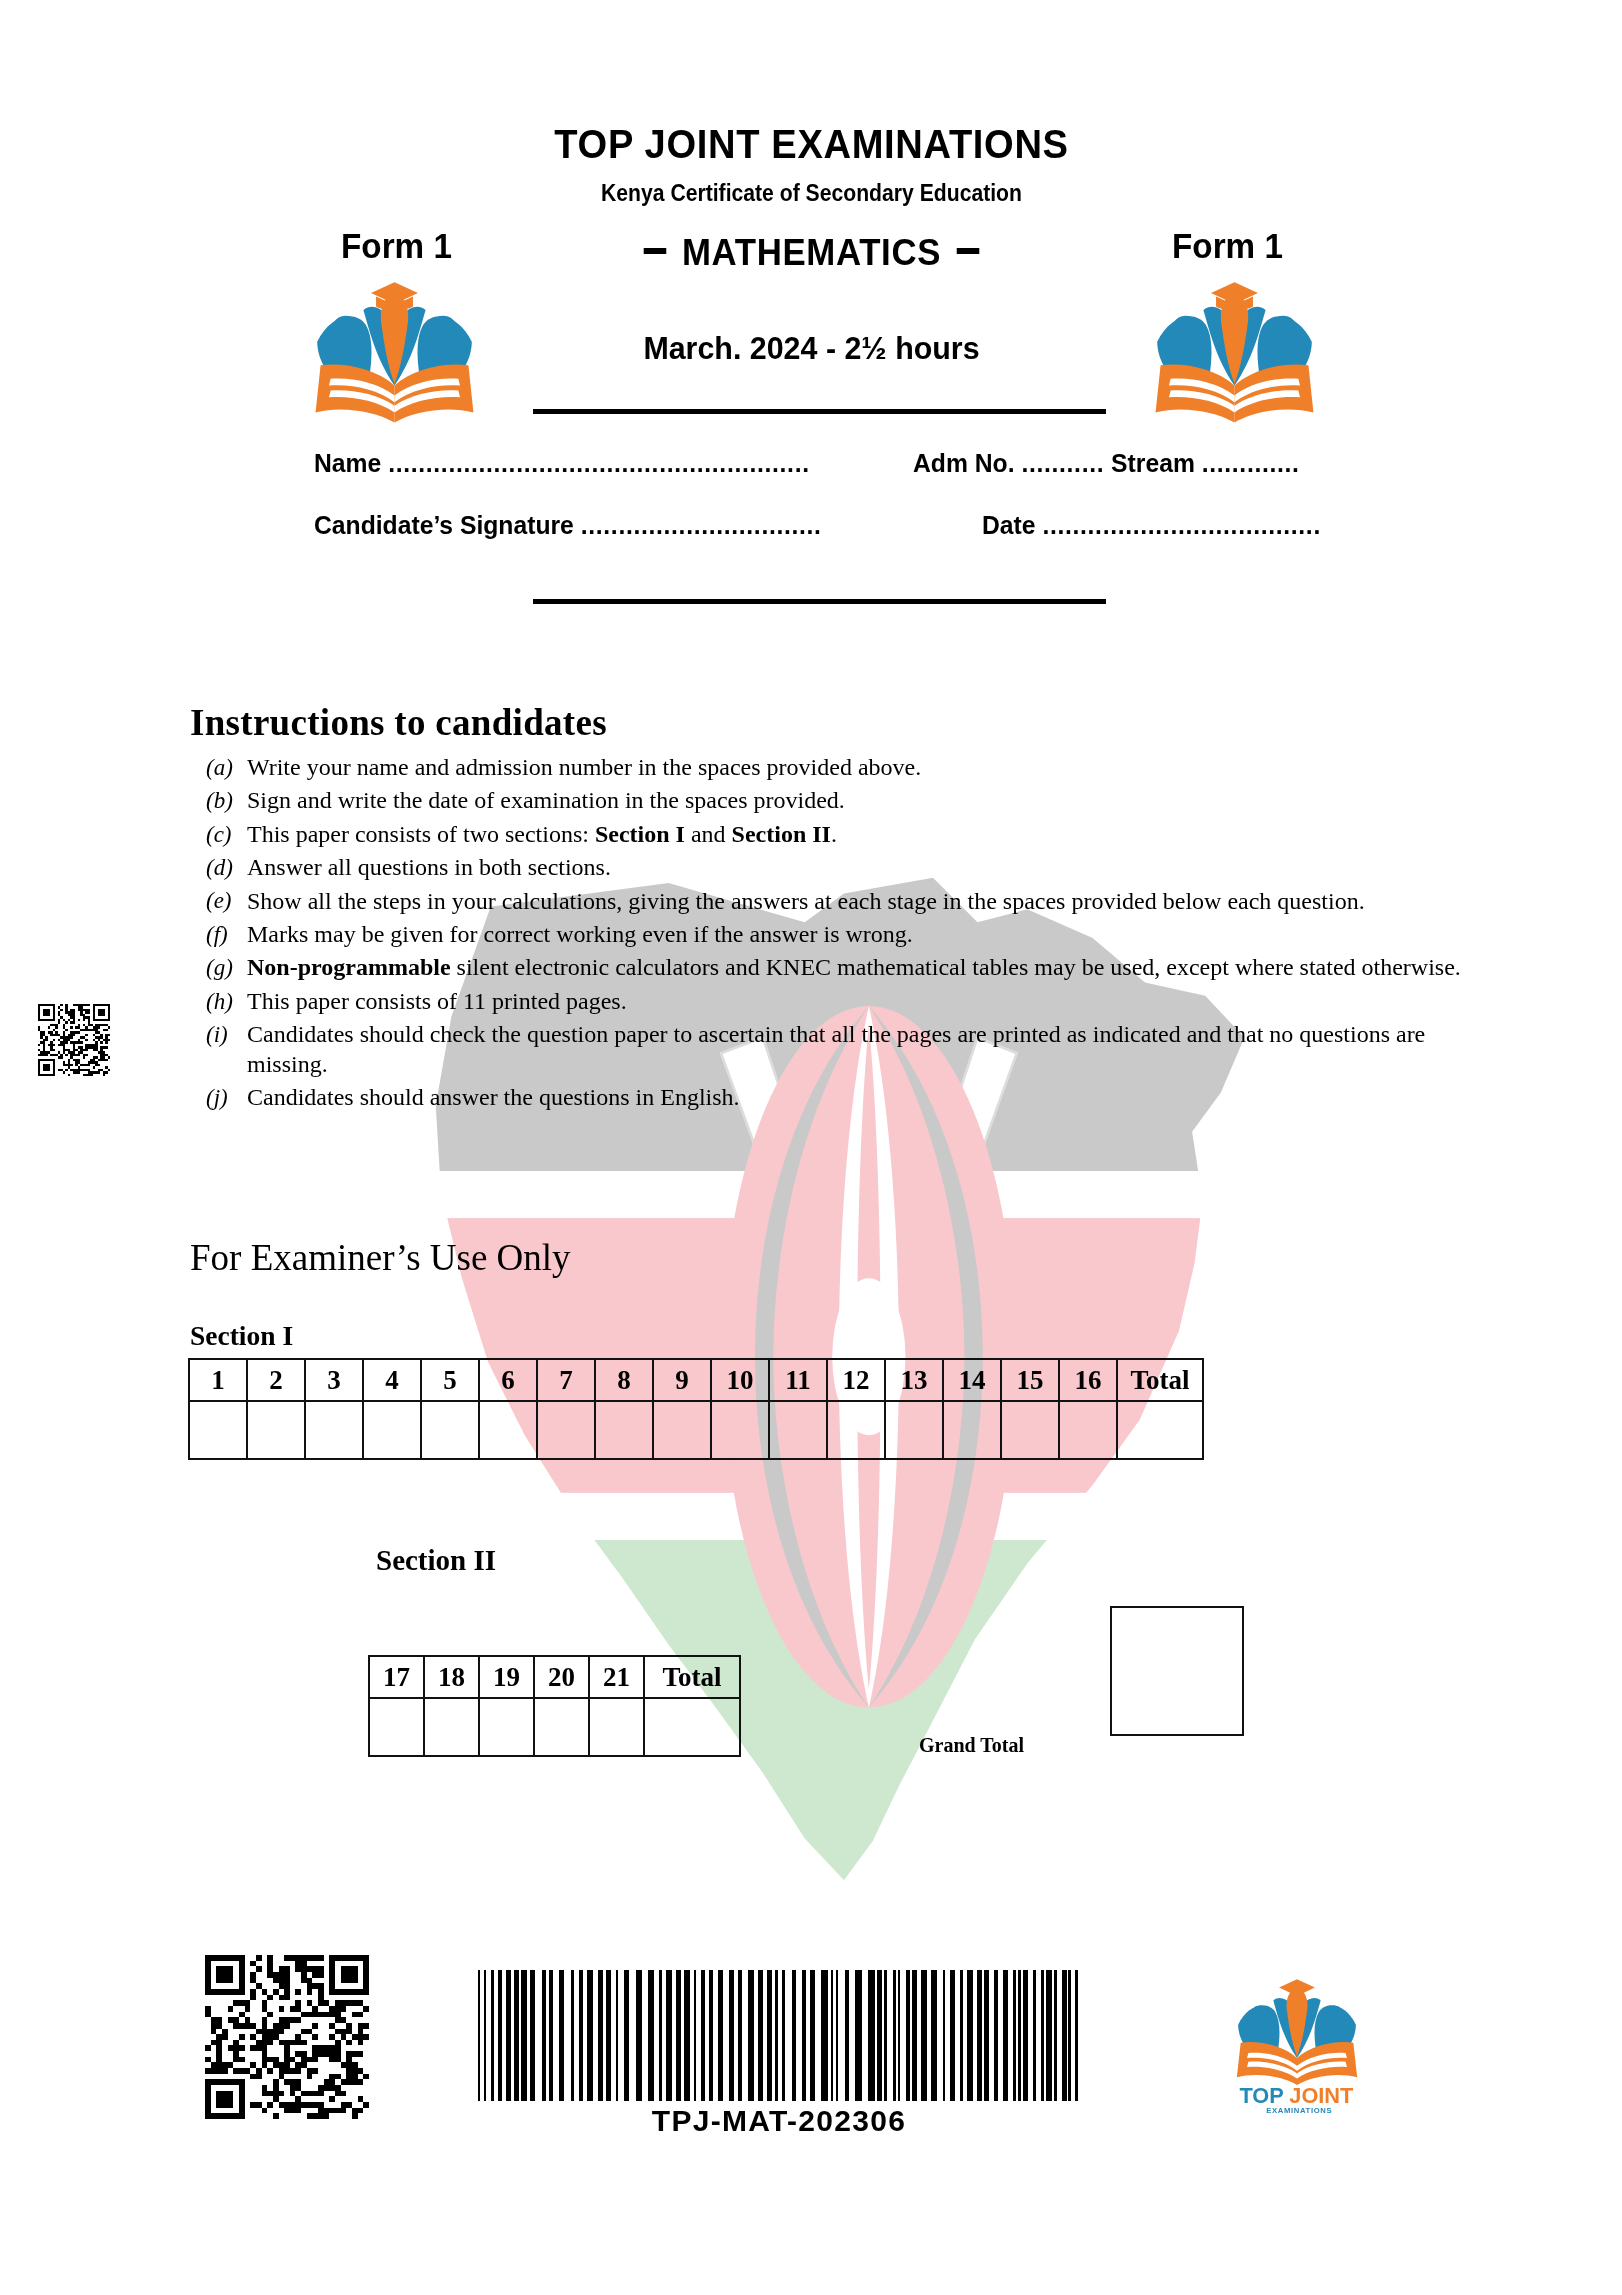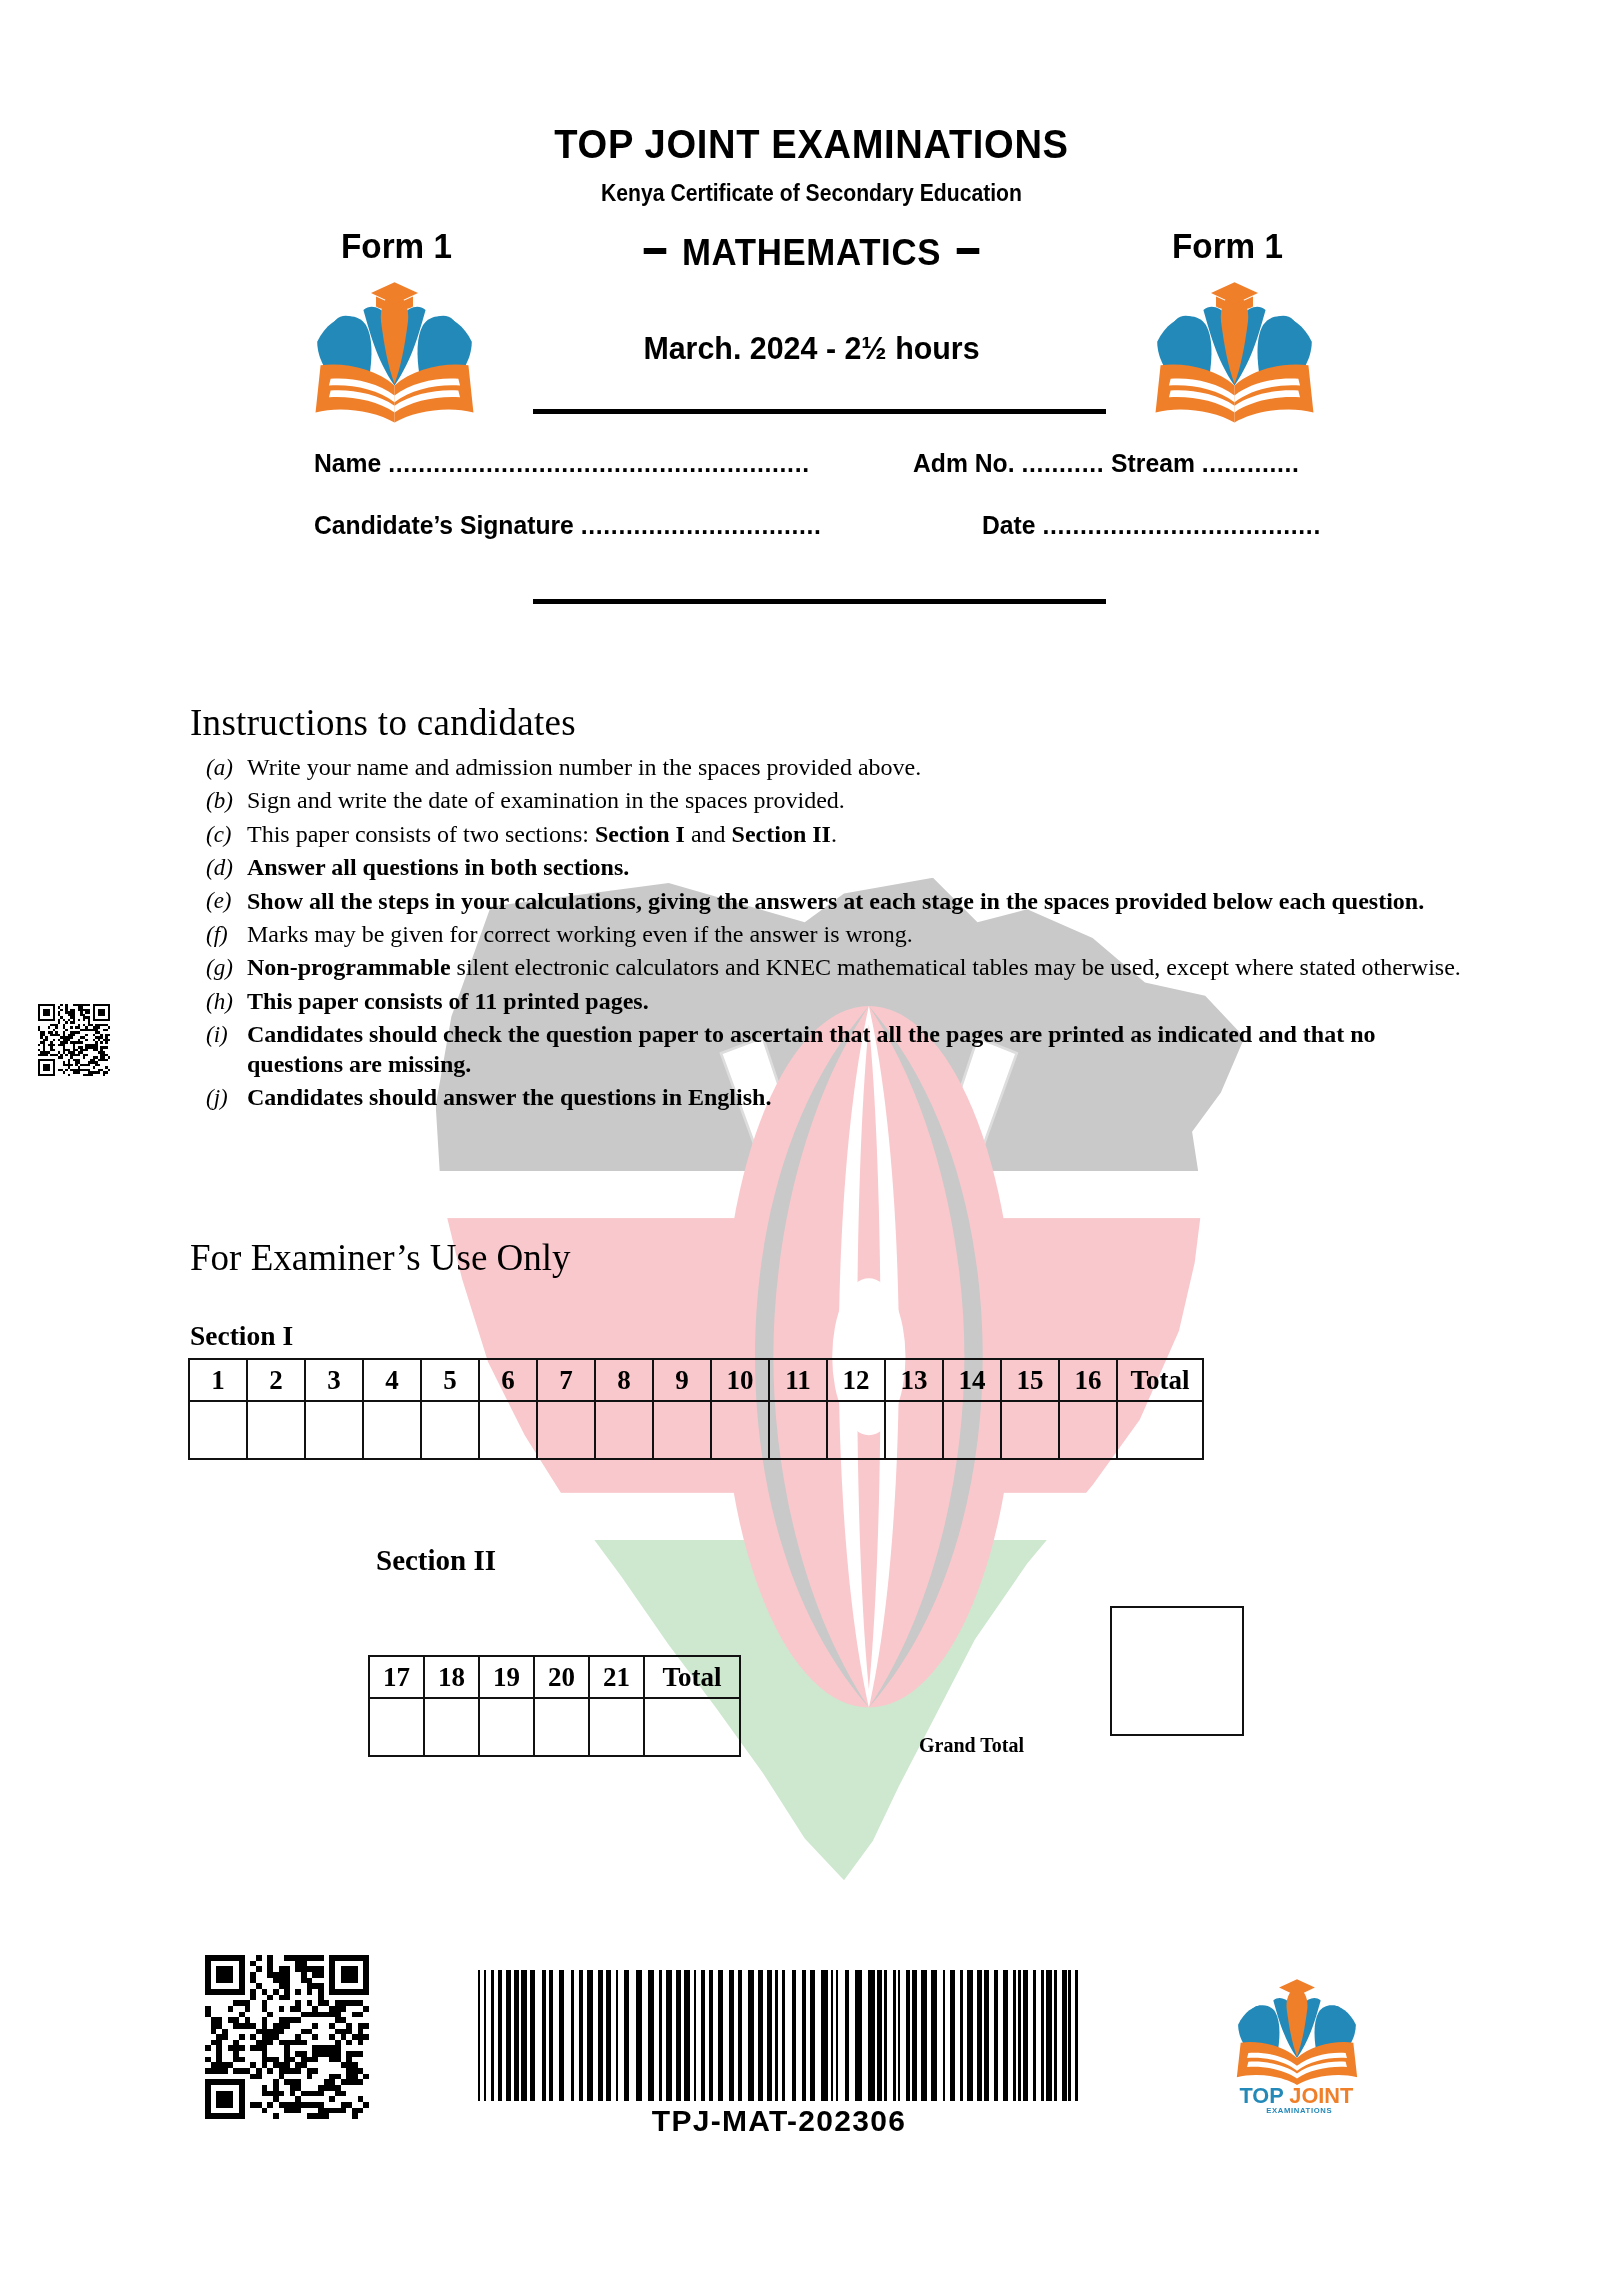--- a/index.html
+++ b/index.html
@@ -68,30 +68,30 @@
   }
   .fr1{left:314px;top:448px;}
   .fr1b{left:913px;top:448px;}
   .fr2{left:314px;top:510px;}
   .fr2b{left:982px;top:510px;}
   .dots{letter-spacing:0.7px;}
 
   
   .instr-head{
     position:absolute;left:190px;top:701px;
-    font-weight:normal;font-size:37px;letter-spacing:0.3px;
+    font-weight:bold;font-size:37px;letter-spacing:0.3px;
   }
   .instr-list{position:absolute;left:206px;top:753px;width:1263px;}
   .instr{display:flex;align-items:flex-start;font-size:24px;line-height:1.23;margin-bottom:3.9px;}
   .instr .lbl{
     width:41px;flex:0 0 41px;font-style:italic;font-size:23px;padding-top:0.7px;
   }
   .instr .txt{flex:1;}
   .instr .txt b{font-weight:bold;}
-  .instr.bold .txt{font-weight:bold;}
+  .instr.bold .txt{font-weight:normal;}
 
   
   .exam-head{
     position:absolute;left:190px;top:1236px;font-weight:normal;font-size:37px;
   }
   .sec1-head{position:absolute;left:190px;top:1320px;font-weight:bold;font-size:27.5px;}
 
   table.marks{border-collapse:collapse;position:absolute;}
   table.marks td{
     border:2px solid #111;text-align:center;vertical-align:middle;

